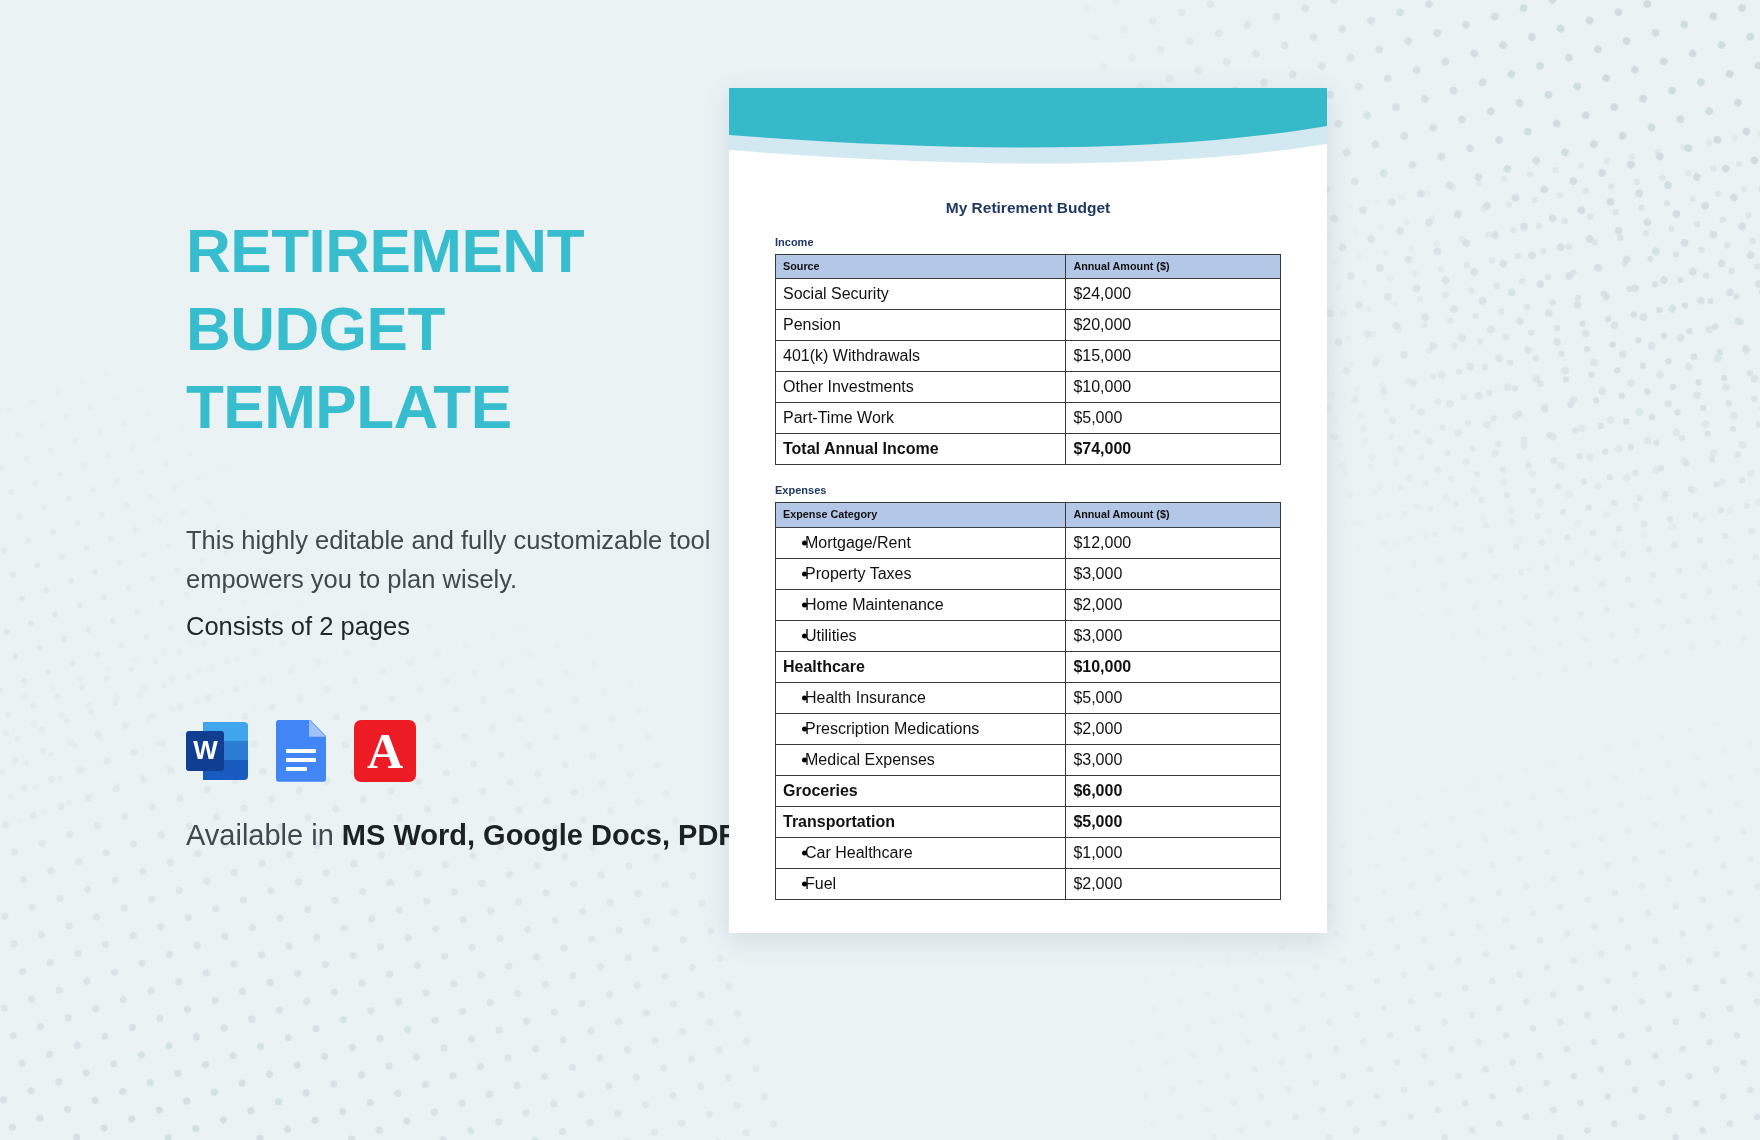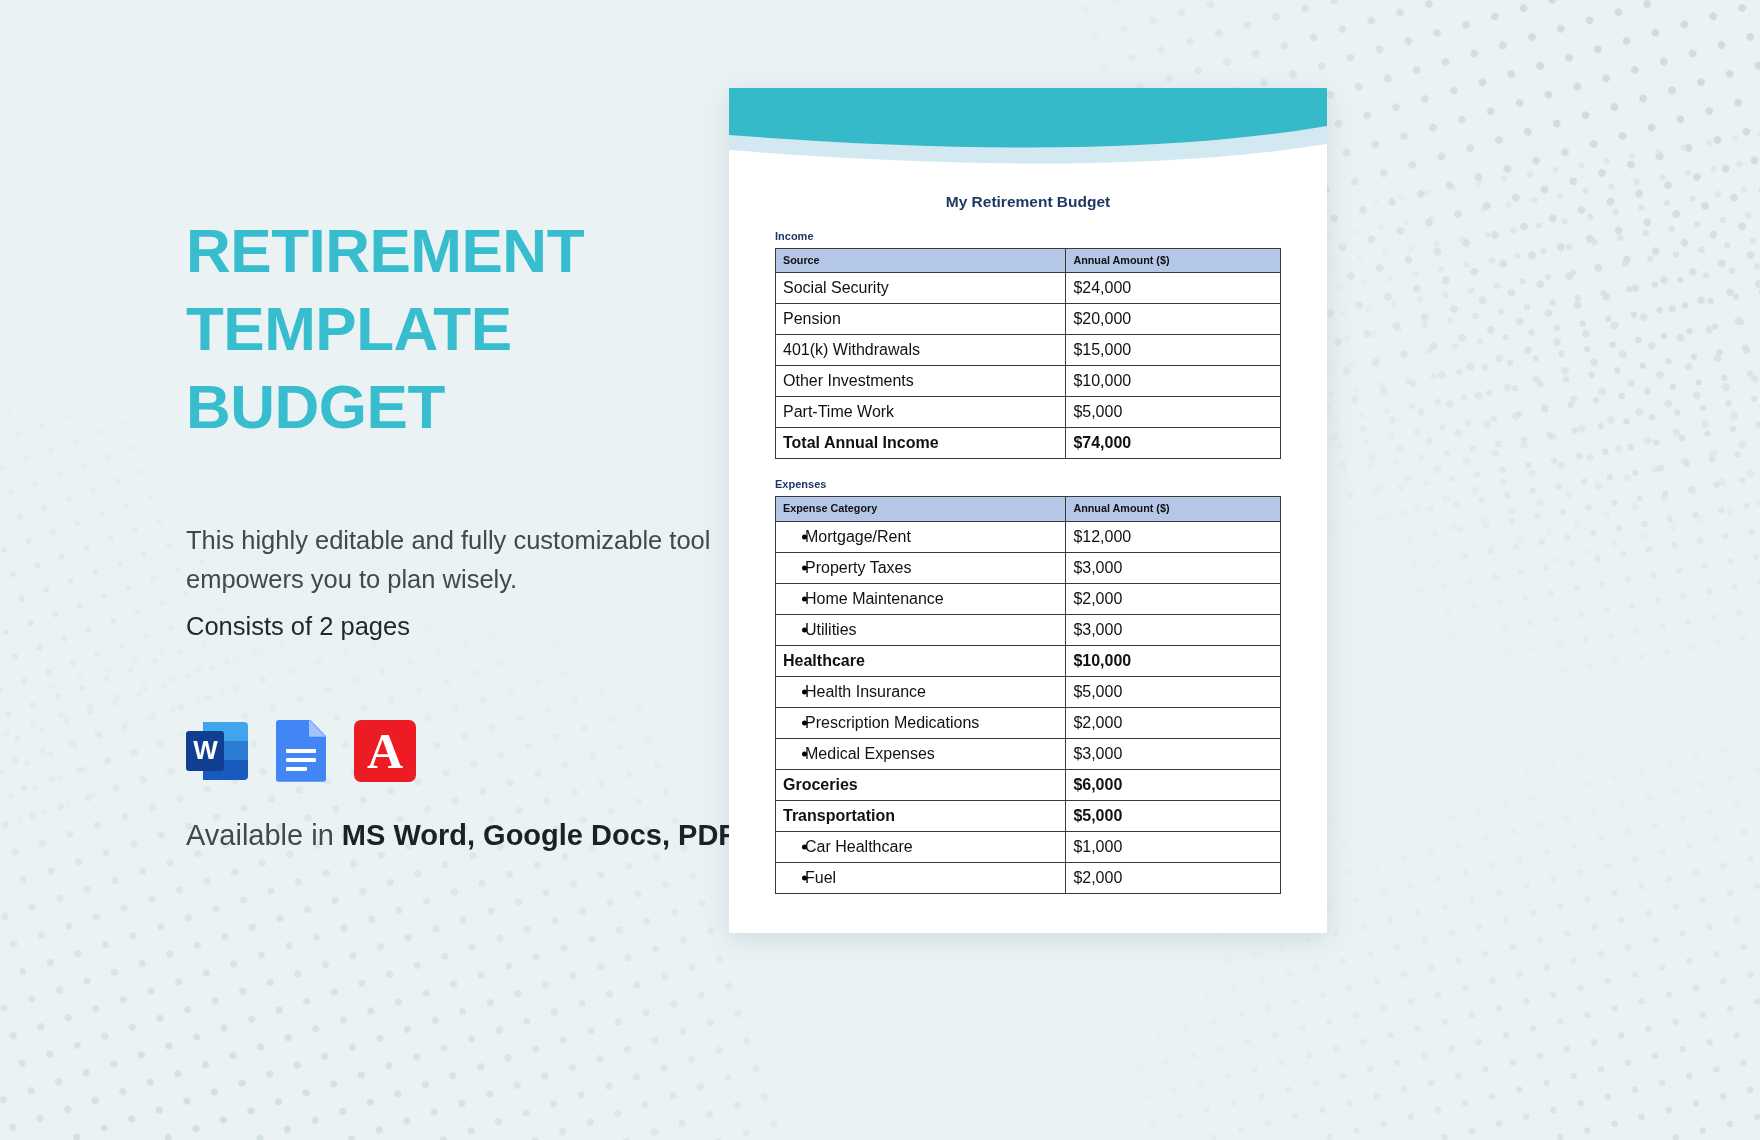--- a/index.html
+++ b/index.html
@@ -183,21 +183,21 @@
 
   .doc-wave { position:absolute; left:0; top:0; width:100%; height:110px; }
 
   .doc-body { position:absolute; left:0; top:100px; right:0; padding: 0 46px; }
 
   .doc-title {
     text-align: center;
     font-size: 15.5px;
     font-weight: 700;
     color: #1f3864;
-    margin-top: 5px;
+    margin-top: 11px;
   }
 
   .sec-label {
     margin-top: 19px;
     margin-bottom: 6px;
     font-size: 11px;
     font-weight: 700;
     color: #1f3864;
   }
 
@@ -249,22 +249,22 @@
   <div class="dots-tr2"></div>
   <div class="dots-ml"></div>
   <div class="dots-bl"></div>
   <div class="dots-br"></div>
 </div>
 
 <div class="left-panel">
 
   <h1 class="hero-title">
     <div>RETIREMENT</div>
+    <div>BUDGET</div>
     <div>TEMPLATE</div>
-    <div>BUDGET</div>
   </h1>
 
   <p class="hero-desc">This highly editable and fully customizable tool empowers you to plan wisely.</p>
 
   <p class="hero-pages">Consists of 2 pages</p>
 
   <div class="format-icons">
 
     <div class="icon-box word-icon">
       <div class="w-top"></div>

